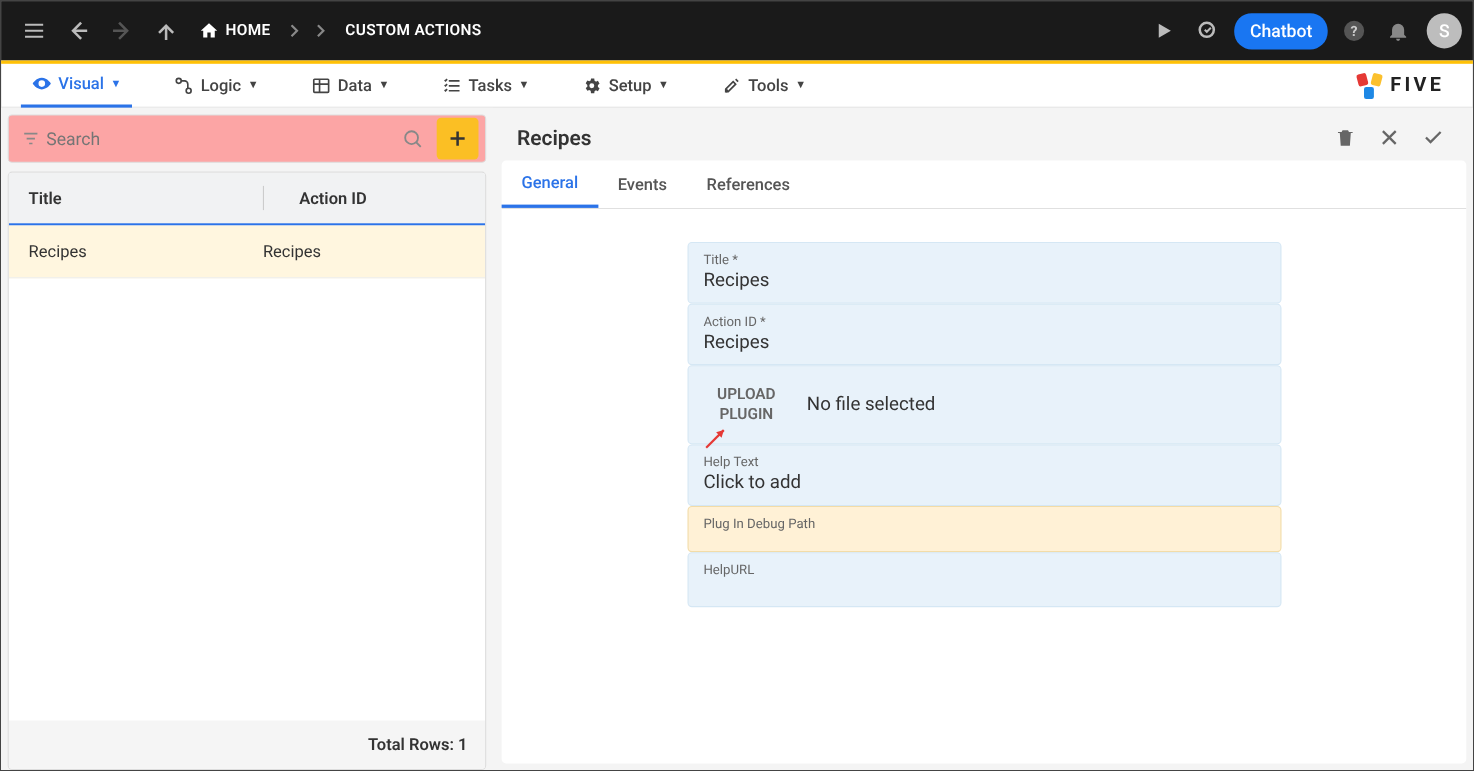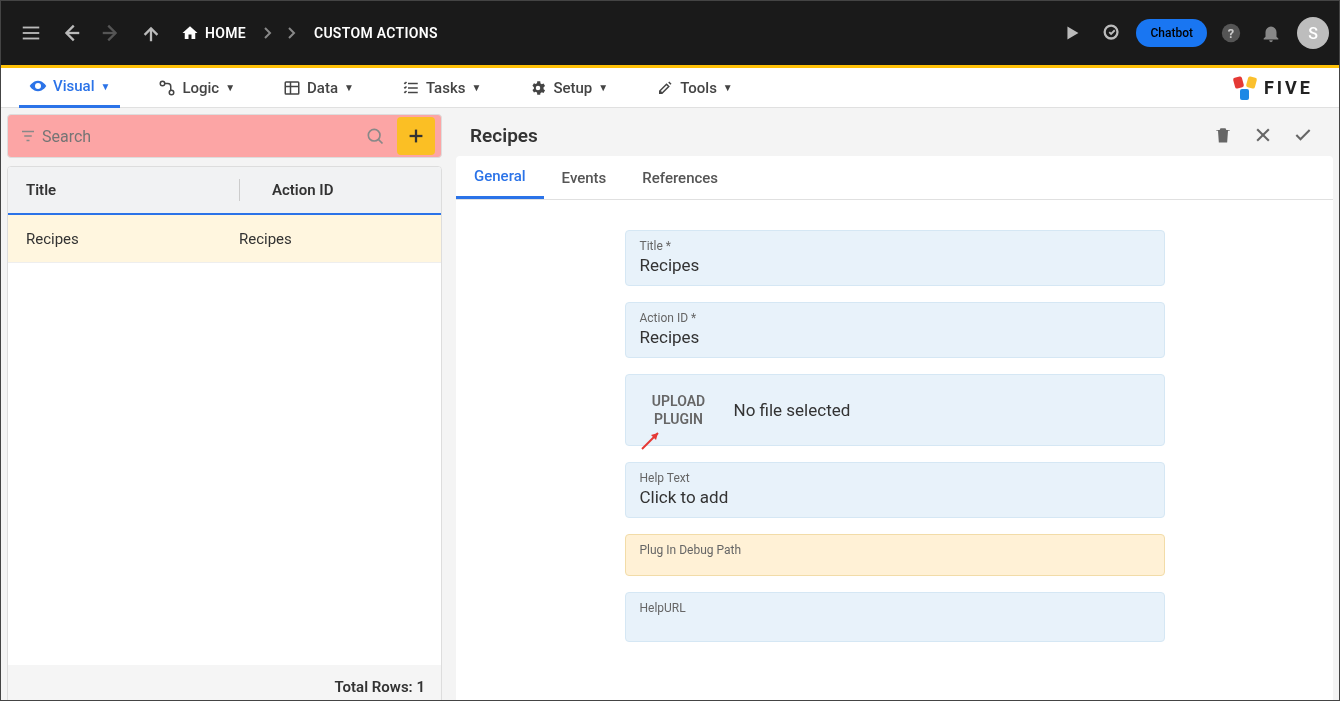--- a/index.html
+++ b/index.html
@@ -1,28 +1,28 @@
 <!DOCTYPE html>
 <html><head>
 <meta charset="utf-8">
 <style>
   * { box-sizing: border-box; margin: 0; padding: 0; font-family: -apple-system, BlinkMacSystemFont, "Segoe UI", Roboto, Arial, sans-serif; }
   body { width: 1340px; height: 701px; background: #fff; border: 1px solid #444; overflow: hidden; }
 
   
-  .topbar { display: flex; align-items: center; height: 64px; background: #1a1a1a; color: #fff; padding: 0 10px; }
+  .topbar { display: flex; align-items: center; height: 54px; background: #1a1a1a; color: #fff; padding: 0 10px; }
   .topbar-ic { width: 40px; height: 40px; display: flex; align-items: center; justify-content: center; color: #bbb; cursor: pointer; }
   .topbar-ic svg { width: 22px; height: 22px; }
   .disabled { color: #555; }
   .crumb { display: flex; align-items: center; color: #fff; font-size: 14px; font-weight: 600; padding: 0 10px; cursor: pointer; letter-spacing: 0.3px; }
   .crumb svg { width: 18px; height: 18px; margin-right: 6px; }
   .crumb-sep { width: 24px; display: flex; align-items: center; justify-content: center; color: #888; }
   .crumb-sep svg { width: 8px; height: 12px; }
   .grow { flex: 1; }
-  .chatbot { background: #1976f2; color: #000000; padding: 7px 14px; border-radius: 16px; font-size: 12px; font-weight: 500; cursor: pointer; margin: 0 4px; }
+  .chatbot { background: #1976f2; color: #ffffff; padding: 7px 14px; border-radius: 16px; font-size: 16px; font-weight: 500; cursor: pointer; margin: 0 4px; }
   .avatar { width: 32px; height: 32px; border-radius: 50%; background: #bdbdbd; color: #fff; display: flex; align-items: center; justify-content: center; font-size: 16px; margin-left: 6px; font-weight: 500;}
   .yellow-line { height: 3px; background: #ffc107; }
 
   
   .tabsrow { display:flex; align-items:center; height:40px; border-bottom:1px solid #e0e0e0; padding: 0 4px; }
   .maintab { display:flex; align-items:center; padding: 0 10px; margin: 0 14px; height:40px; font-size:15px; color:#444; cursor:pointer; gap:6px; font-weight:500;}
   .maintab.active { color:#2b73e8; border-bottom:3px solid #2b73e8; }
   .maintab .tri { font-size:10px; }
   .maintab svg { width:18px; height:18px; }
   .logo { margin-left:auto; padding-right:22px; display:flex; align-items:center; gap:8px; }
@@ -51,21 +51,21 @@
 
   
   .right { flex:1; display:flex; flex-direction:column; padding:6px 6px 6px 8px; }
   .rhead { display:flex; align-items:center; height:42px; padding: 0 10px 0 14px; }
   .rtitle { font-size:19px; font-weight:600; color:#333; flex:1; }
   .ricon { width:40px; display:flex; justify-content:center; color:#666; cursor:pointer; }
   .ricon svg { width:20px; height:20px; }
   .rtabs { display:flex; height:44px; border-bottom:1px solid #e0e0e0; background:#fff; border-radius:4px 4px 0 0;}
   .rtab { padding:0 18px; display:flex; align-items:center; font-size:15px; color:#555; cursor:pointer; font-weight:500;}
   .rtab.active { color:#2b73e8; border-bottom:3px solid #2b73e8; }
-  .form { flex:1; background:#fff; padding-top:30px; display:flex; flex-direction:column; align-items:center; gap:16px; border-radius:0 0 4px 4px;}
+  .form { flex:1; background:#fff; padding-top:30px; display:flex; flex-direction:column; align-items:center; border-radius:0 0 4px 4px;}
   .field { width:540px; background:#e8f2fa; border:1px solid #d5e7f4; border-radius:4px; padding:8px 14px 10px; cursor:text;}
   .flabel { font-size:12px; color:#666; margin-bottom:2px; }
   .fval { font-size:17px; color:#333; }
   .upload { display:flex; align-items:center; height:72px; padding:0 14px; position:relative;}
   .upload-btn { font-size:14px; font-weight:600; color:#666; line-height:1.3; width:78px; text-align:center;}
   .upload-txt { font-size:17px; color:#333; margin-left:16px; }
   .arrow { position:absolute; left:12px; top:50px; pointer-events:none;}
   .highlight { background:#fff1d6; border:1px solid #f2dca8; }
   .help-val { font-size:17px; color:#333; }
 </style>

